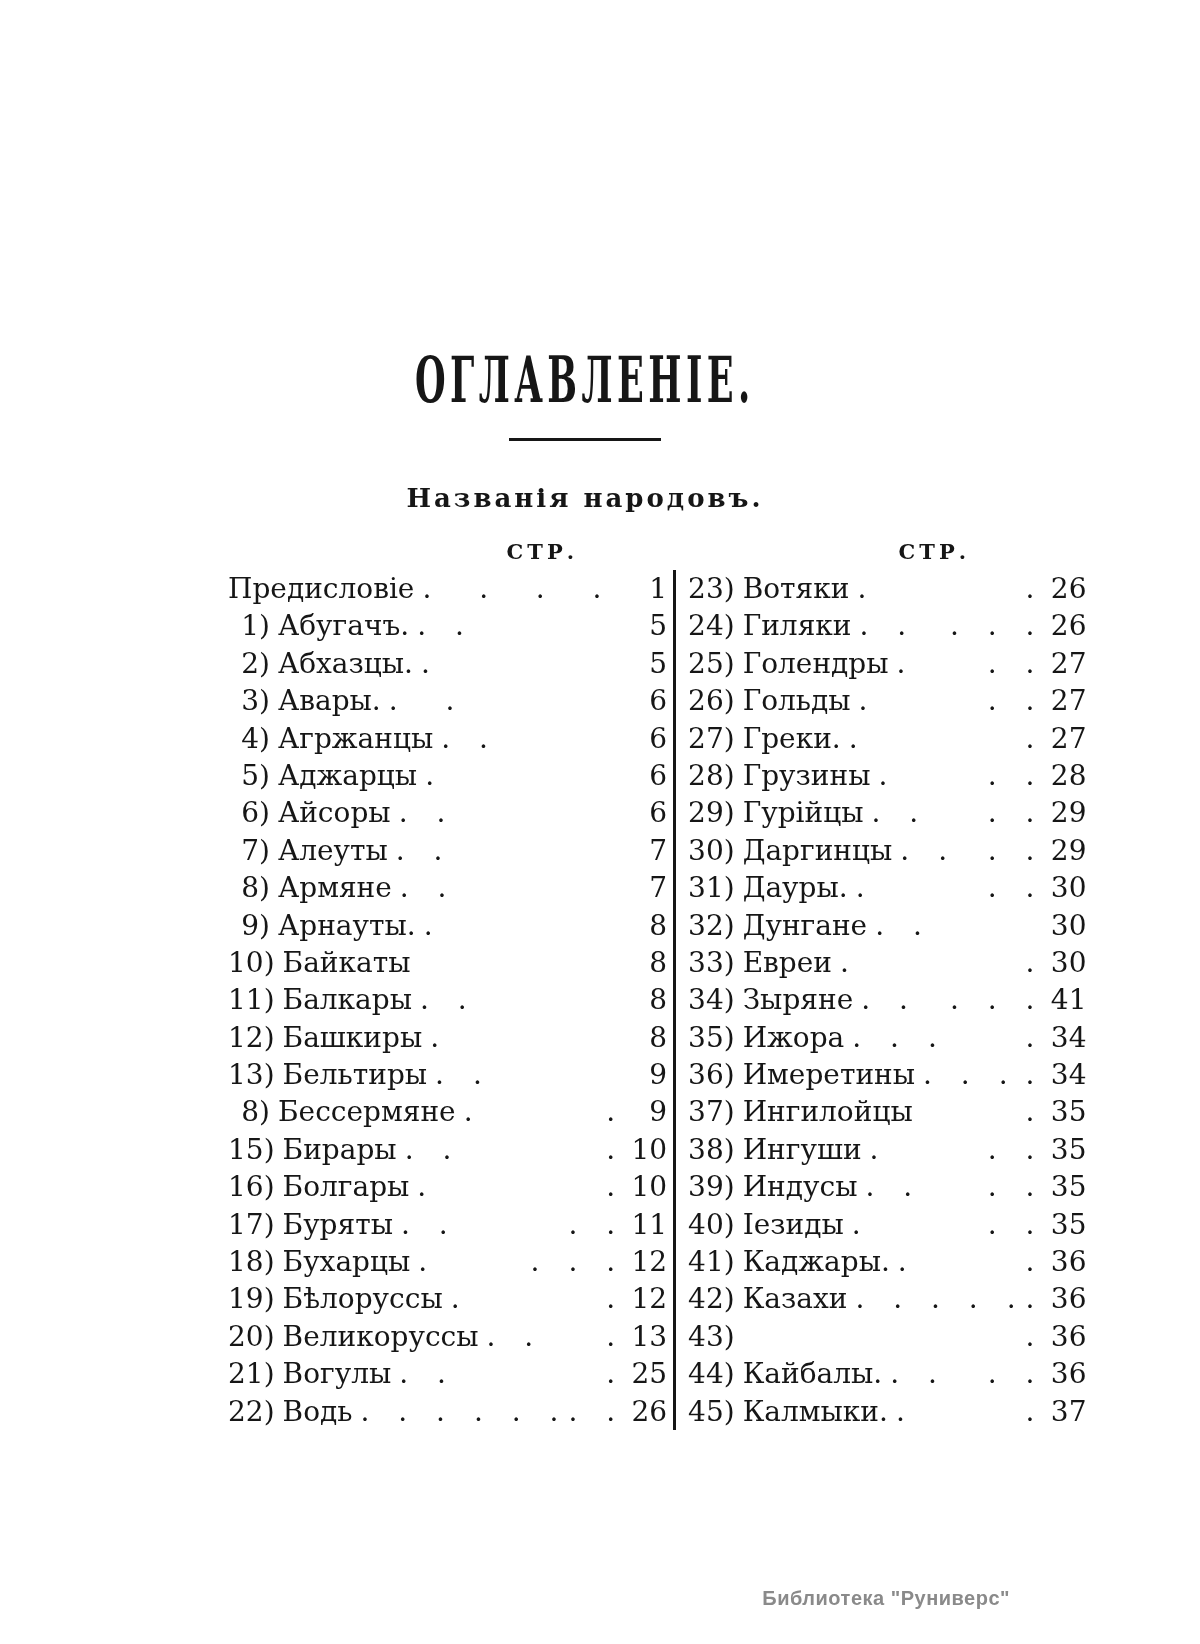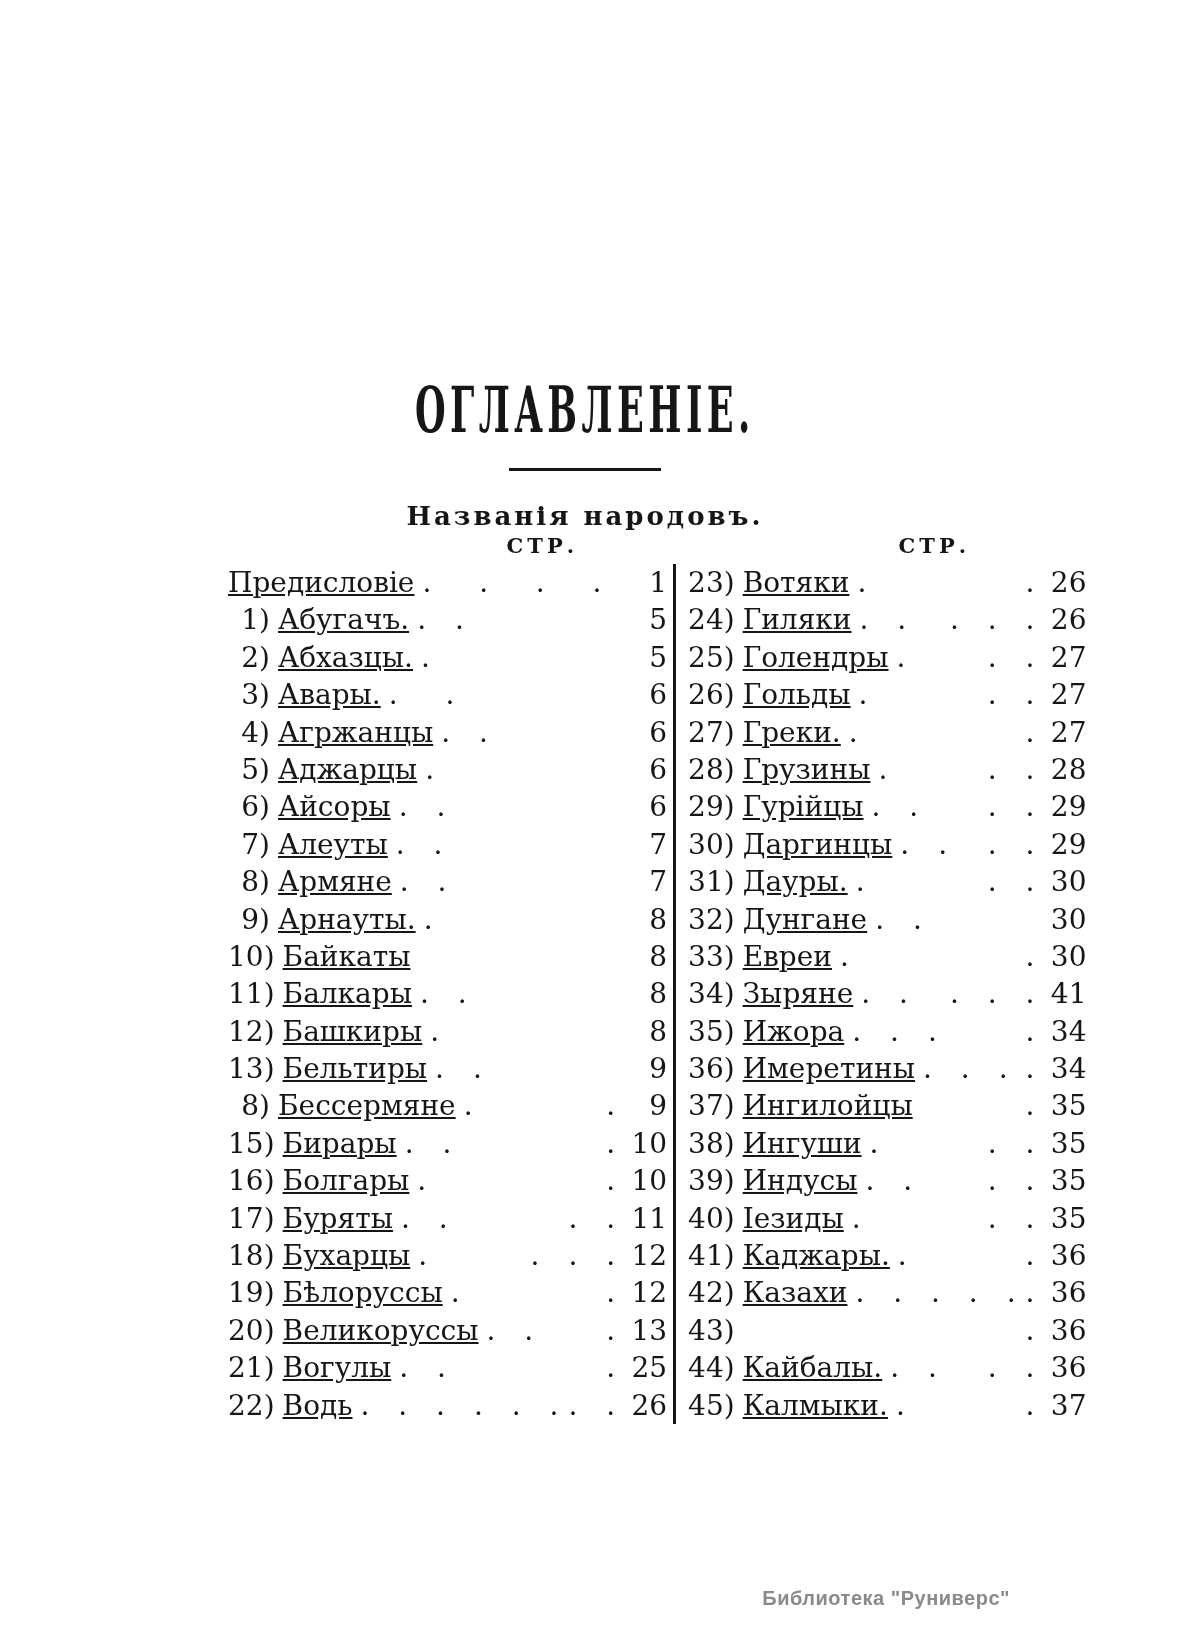--- a/index.html
+++ b/index.html
@@ -9,62 +9,62 @@
   }
   *{margin:0;padding:0;box-sizing:border-box;}
   html,body{background:#ffffff;}
   body{
     width:1200px;height:1644px;position:relative;overflow:hidden;
     background:var(--paper);
     font-family:"DejaVu Serif","Liberation Serif",serif;
     color:var(--ink);
   }
   .content{
-    position:absolute;left:228px;top:378px;width:714px;
+    position:absolute;left:228px;top:348px;width:714px;
   }
   .title{
     text-align:center;
     font-size:64px;font-weight:bold;line-height:1.0;
     letter-spacing:8px;white-space:nowrap;
   }
   .title-inner{
     display:inline-block;
     transform:scaleX(0.55);transform-origin:center;
   }
   .title-rule{
     width:152px;height:3px;background:var(--ink);
     margin:26px auto 0 auto;
   }
   .subtitle{
-    margin-top:30px;text-align:center;
+    margin-top:42px;text-align:center;
     font-size:26px;font-weight:bold;letter-spacing:3px;
   }
   .str-row{
-    display:flex;margin-top:4px;
+    display:flex;margin-top:28px;
     font-size:21px;font-weight:bold;letter-spacing:4px;
     line-height:22px;
   }
   .str-left{flex:0 0 364px;text-align:right;padding-right:14px;}
   .str-right{flex:1;text-align:right;margin-right:-28px;}
   .toc{
     display:flex;margin-top:7px;align-items:stretch;
   }
   .col{font-size:28px;}
   .col-left{
     flex:0 0 364px;border-right:3px solid var(--ink);
     padding-right:6px;
   }
   .col-right{flex:1;padding-left:12px;}
   .row{
     display:flex;align-items:baseline;
     line-height:37.4px;height:37.4px;white-space:pre;
   }
   .num{flex:0 0 50px;text-align:right;padding-right:8px;}
   .num.empty{flex:0 0 0;padding-right:0;}
-  .name{white-space:pre;text-decoration:underline;}
+  .name{white-space:pre;}
   .dots{letter-spacing:10px;margin-left:8px;}
   .fill{flex:1 1 auto;}
   .dots2{letter-spacing:10px;margin-right:4px;}
   .pg{min-width:38px;text-align:right;}
   .watermark{
     position:absolute;right:190px;bottom:34px;
     font-family:"Liberation Sans","DejaVu Sans",sans-serif;
     font-weight:bold;font-size:20px;letter-spacing:0.5px;
     color:var(--watermark);
   }

